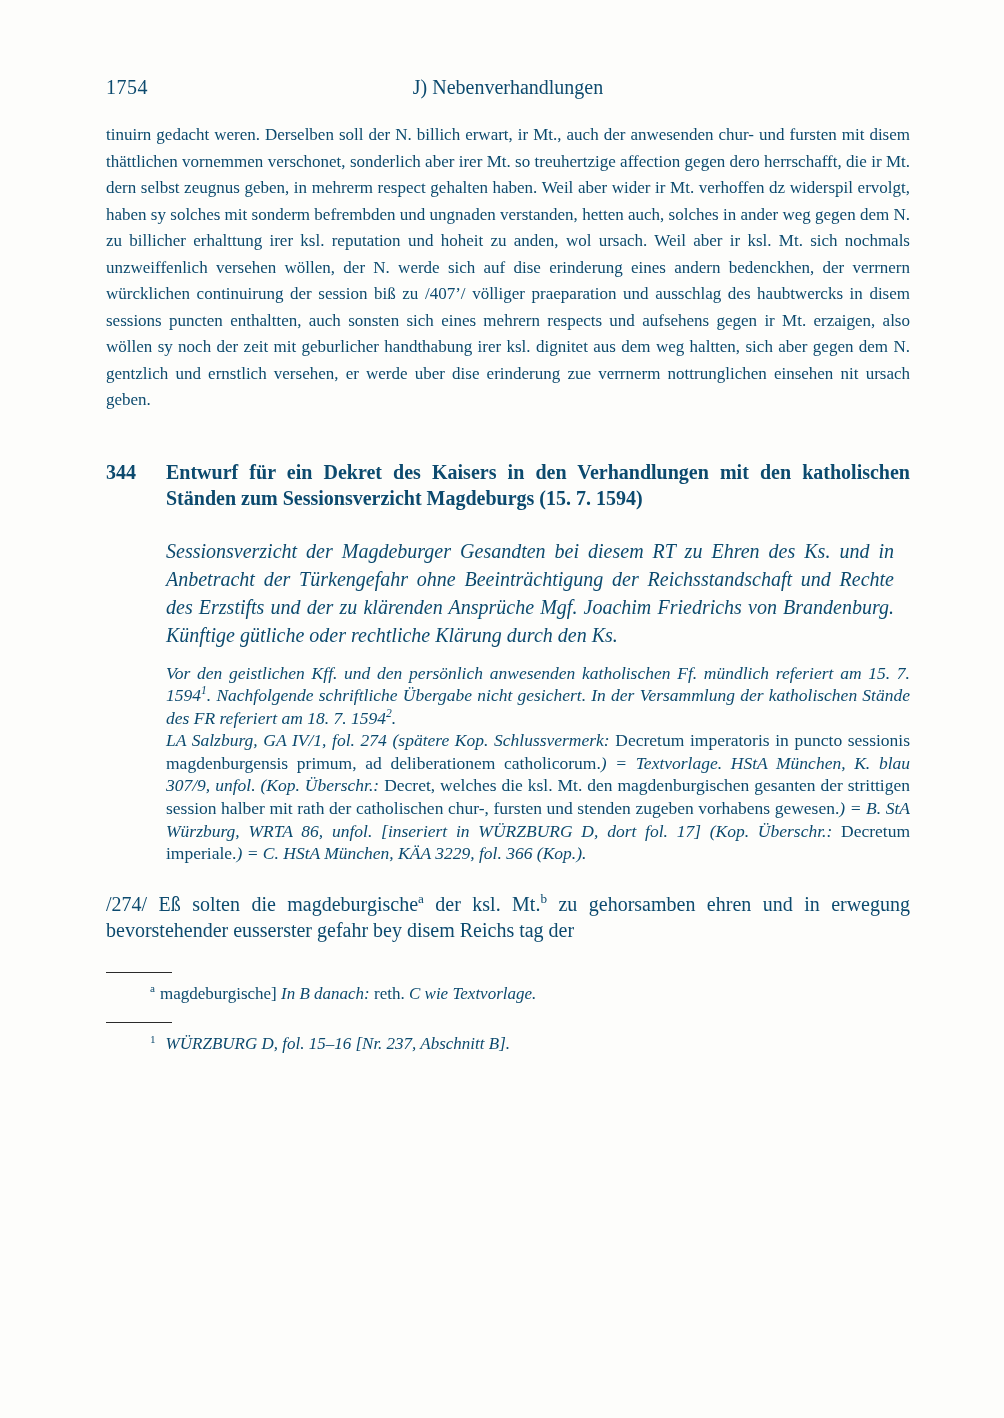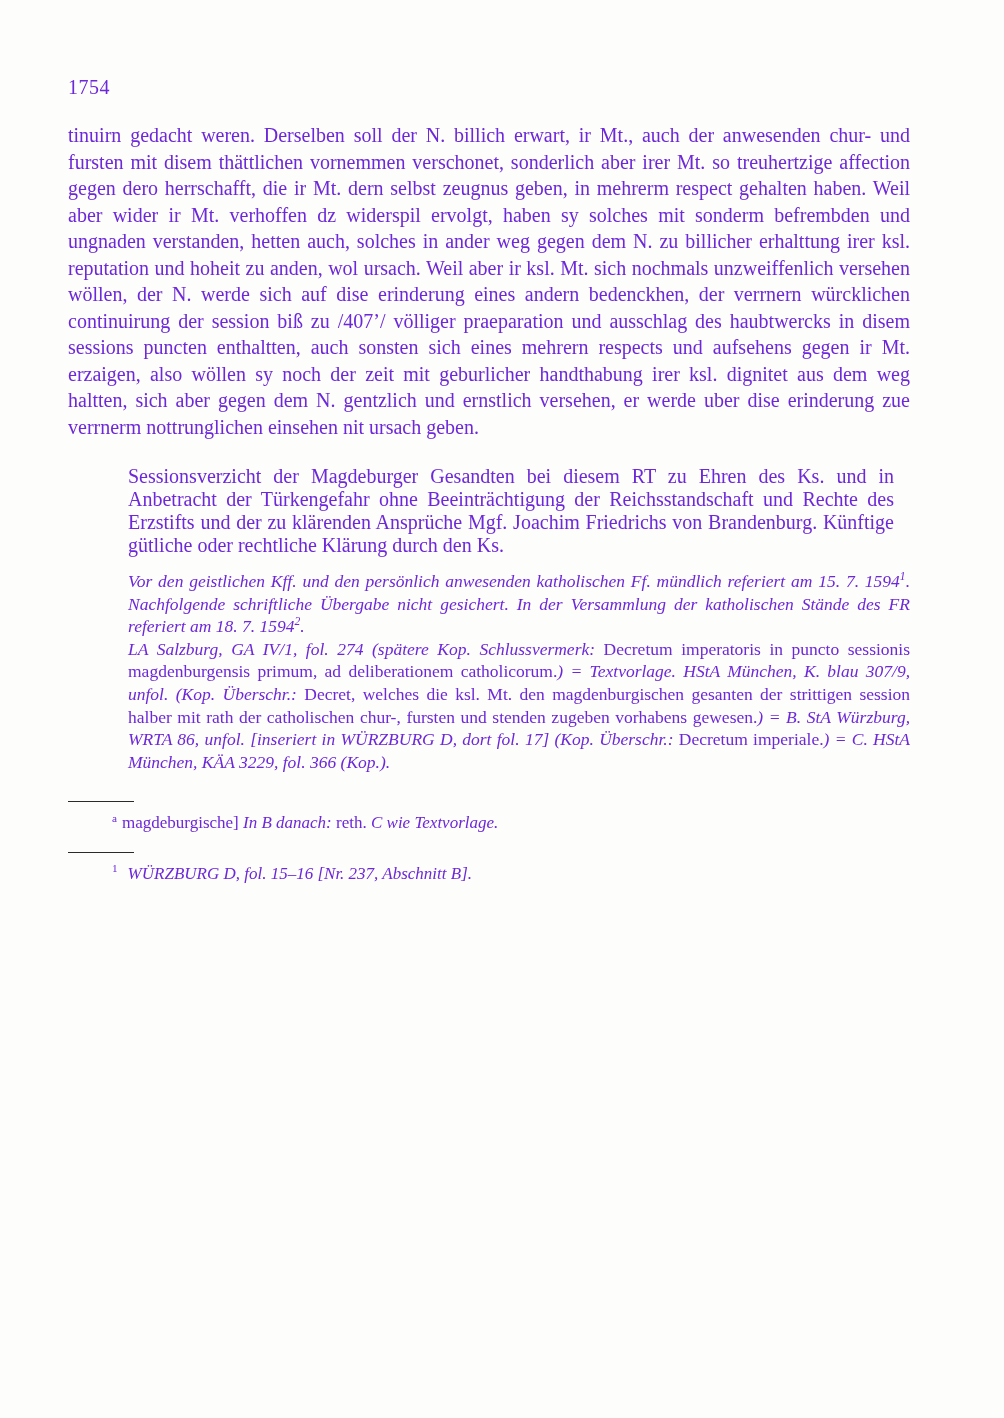--- a/index.html
+++ b/index.html
@@ -3,54 +3,55 @@
 <meta charset="utf-8">
 <style>
   * { margin: 0; padding: 0; box-sizing: border-box; }
   html, body { background: #fdfdfb; }
   .page {
     position: relative;
     width: 1004px;
     height: 1418px;
     margin: 0 auto;
     background: #fdfdfb;
-    color: #6d28d9;
+    color: #0c4a6e;
     font-family: "Liberation Serif", "DejaVu Serif", serif;
-    padding: 76px 94px 40px 68px;
+    padding: 76px 94px 40px 106px;
     overflow: hidden;
   }
   
   .running-header { position: relative; height: 27px; font-size: 20px; }
   .pagenum { position: absolute; left: 0; top: 0; letter-spacing: 0.5px; }
   .runhead { display: block; text-align: center; }
 
   
   .body-par {
     margin-top: 19px;
-    font-size: 20px;
+    font-size: 17px;
     line-height: 26.5px;
     text-align: justify;
   }
 
   
   .entry-heading {
     margin-top: 45px;
     position: relative;
     padding-left: 60px;
     font-weight: bold;
     font-size: 20px;
     line-height: 26.5px;
     text-align: justify;
   }
   .entry-num { position: absolute; left: 0; top: 0; }
 
   .summary {
     margin: 25px 16px 0 60px;
+    font-style: italic;
     font-size: 20px;
-    line-height: 23px;
+    line-height: 28px;
     text-align: justify;
   }
 
   .apparatus {
     margin: 13px 0 0 60px;
     font-style: italic;
     font-size: 17.5px;
     line-height: 22.6px;
     text-align: justify;
   }
@@ -75,34 +76,37 @@
   .it { font-style: italic; }
   .endnote .it { }
 </style>
 </head>
 <body>
 
 <div class="page">
 
   <header class="running-header">
     <span class="pagenum">1754</span>
+    <span class="runhead">J) Nebenverhandlungen</span>
   </header>
 
   <p class="body-par">tinuirn gedacht weren. Derselben soll der N. billich erwart, ir Mt., auch der anwesenden chur- und fursten mit disem thättlichen vornemmen verschonet, sonderlich aber irer Mt. so treuhertzige affection gegen dero herrschafft, die ir Mt. dern selbst zeugnus geben, in mehrerm respect gehalten haben. Weil aber wider ir Mt. verhoffen dz widerspil ervolgt, haben sy solches mit sonderm befrembden und ungnaden verstanden, hetten auch, solches in ander weg gegen dem N. zu billicher erhalttung irer ksl. reputation und hoheit zu anden, wol ursach. Weil aber ir ksl. Mt. sich nochmals unzweiffenlich versehen wöllen, der N. werde sich auf dise erinderung eines andern bedenckhen, der verrnern würcklichen continuirung der session biß zu /407’/ völliger praeparation und ausschlag des haubtwercks in disem sessions puncten enthaltten, auch sonsten sich eines mehrern respects und aufsehens gegen ir Mt. erzaigen, also wöllen sy noch der zeit mit geburlicher handthabung irer ksl. dignitet aus dem weg haltten, sich aber gegen dem N. gentzlich und ernstlich versehen, er werde uber dise erinderung zue verrnerm nottrunglichen einsehen nit ursach geben.</p>
 
   <section class="entry">
 
+    <div class="entry-heading"><span class="entry-num">344</span><span>Entwurf für ein Dekret des Kaisers in den Verhandlungen mit den katholischen Ständen zum Sessionsverzicht Magdeburgs (15. 7. 1594)</span></div>
 
     <p class="summary">Sessionsverzicht der Magdeburger Gesandten bei diesem RT zu Ehren des Ks. und in Anbetracht der Türkengefahr ohne Beeinträchtigung der Reichsstandschaft und Rechte des Erzstifts und der zu klärenden Ansprüche Mgf. Joachim Friedrichs von Brandenburg. Künftige gütliche oder rechtliche Klärung durch den Ks.</p>
 
     <div class="apparatus">
       <p class="app-par"><span>Vor den geistlichen Kff. und den persönlich anwesenden katholischen Ff. mündlich referiert am 15. 7. 1594</span><sup class="note-ref">1</sup><span>. Nachfolgende schriftliche Übergabe nicht gesichert. In der Versammlung der katholischen Stände des FR referiert am 18. 7. 1594</span><sup class="note-ref">2</sup><span>.</span></p>
       <p class="app-par"><span>LA Salzburg, GA IV/1, fol. 274 (spätere Kop. Schlussvermerk: </span><span class="rm">Decretum imperatoris in puncto sessionis magdenburgensis primum, ad deliberationem catholicorum.</span><span>) = Textvorlage. HStA München, K. blau 307/9, unfol. (Kop. Überschr.: </span><span class="rm">Decret, welches die ksl. Mt. den magdenburgischen gesanten der strittigen session halber mit rath der catholischen chur-, fursten und stenden zugeben vorhabens gewesen.</span><span>) = B. StA Würzburg, WRTA 86, unfol. [inseriert in WÜRZBURG D, dort fol. 17] (Kop. Überschr.: </span><span class="rm">Decretum imperiale.</span><span>) = C. HStA München, KÄA 3229, fol. 366 (Kop.).</span></p>
     </div>
 
+    <p class="main-text"><span>/274/ Eß solten die magdeburgische</span><sup class="note-ref">a</sup><span> der ksl. Mt.</span><sup class="note-ref">b</sup><span> zu gehorsamben ehren und in erwegung bevorstehender eusserster gefahr bey disem Reichs tag der</span></p>
 
   </section>
 
   <div class="notes">
 
     <div class="rule"></div>
 
     <p class="footnote"><sup class="note-ref">a</sup><span>magdeburgische] </span><span class="it">In B danach: </span><span>reth. </span><span class="it">C wie Textvorlage.</span></p>
 
 

